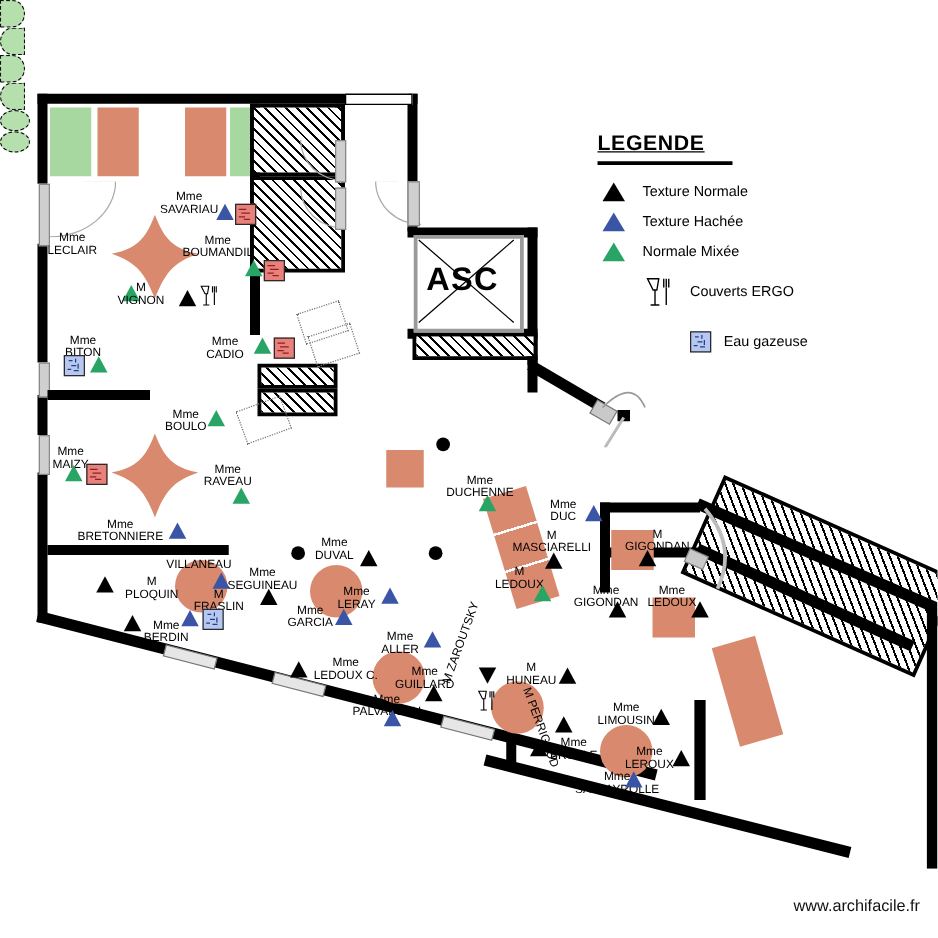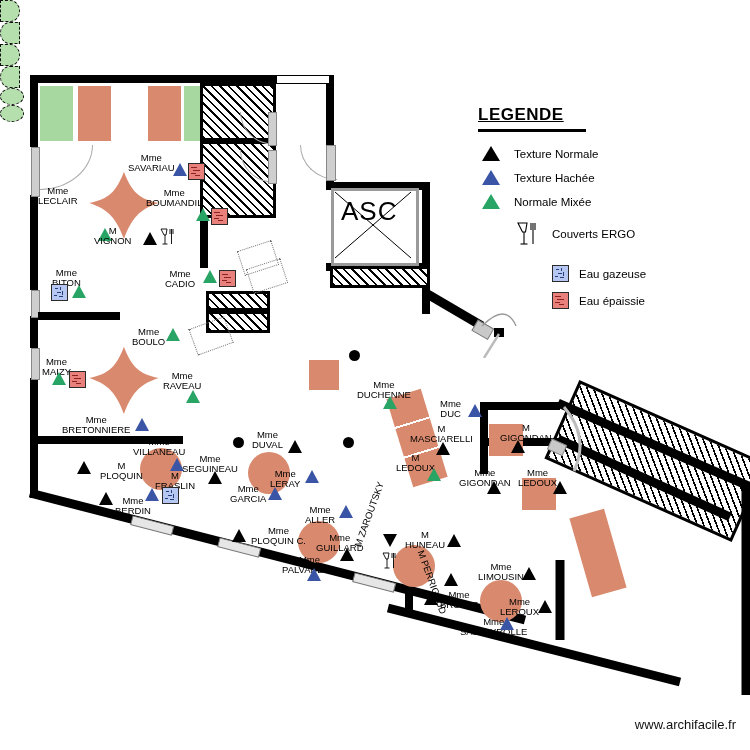--- a/index.html
+++ b/index.html
@@ -119,29 +119,20 @@
         <i style="left:3px;top:3px;width:3px;height:1px"></i>
         <i style="left:8px;top:2px;width:1px;height:3px"></i>
         <i style="left:5px;top:7px;width:4px;height:1px"></i>
         <i style="left:10px;top:6px;width:1px;height:4px"></i>
         <i style="left:2px;top:10px;width:3px;height:1px"></i>
         <i style="left:7px;top:11px;width:4px;height:1px"></i>
       </div>
       <div class="lg-txt">Eau gazeuse</div>
     </div>
 
-    <div class="lg-row" style="margin-top:10px;padding-left:74px">
-      <div class="wbox eps">
-        <i style="left:2px;top:3px;width:6px;height:1px"></i>
-        <i style="left:4px;top:6px;width:7px;height:1px"></i>
-        <i style="left:2px;top:9px;width:5px;height:1px"></i>
-        <i style="left:6px;top:11px;width:5px;height:1px"></i>
-      </div>
-      <div class="lg-txt">Eau épaissie</div>
-    </div>
   </div>
 
   <div class="wall" style="left:30px;top:75px;width:300px;height:8px;"></div>
 
   <div class="wall" style="left:30px;top:75px;width:8px;height:72px;"></div>
   <div class="wall" style="left:30px;top:195px;width:8px;height:95px;"></div>
   <div class="wall" style="left:30px;top:316px;width:8px;height:32px;"></div>
   <div class="wall" style="left:30px;top:378px;width:8px;height:120px;"></div>
   <div class="grayw" style="left:31px;top:147px;width:7px;height:48px;"></div>
   <div class="grayw" style="left:31px;top:290px;width:7px;height:26px;"></div>
@@ -173,21 +164,21 @@
   <div class="grayw" style="left:268px;top:150px;width:7px;height:32px;"></div>
   <div class="grayw" style="left:326px;top:145px;width:8px;height:34px;"></div>
   <div class="wallw" style="left:276px;top:75px;width:52px;height:7px;"></div>
 
   <div class="asc-box" style="left:331px;top:188px;width:82px;height:72px;">
     <svg width="78" height="68" style="display:block">
       <line x1="1" y1="1" x2="77" y2="67" stroke="#000" stroke-width="1"></line>
       <line x1="77" y1="1" x2="1" y2="67" stroke="#000" stroke-width="1"></line>
     </svg>
   </div>
-  <div class="asc-txt" style="left:341px;top:196px;">ASC</div>
+  <div class="asc-txt" style="left:341px;top:208px;font-weight:bold;">ASC</div>
 
   <svg style="position:absolute;left:420px;top:288px;width:110px;height:70px;">
     <line x1="4" y1="4" x2="62" y2="38" stroke="#000" stroke-width="9"></line>
     <rect x="58" y="32" width="18" height="12" fill="#c9c9c9" stroke="#777" stroke-width="1" transform="rotate(30 58 32)"></rect>
     <path d="M62 38 Q86 14 96 38" fill="none" stroke="#999" stroke-width="1.4"></path>
     <rect x="74" y="40" width="10" height="9" fill="#000"></rect>
     <line x1="79" y1="46" x2="64" y2="70" stroke="#bbb" stroke-width="2.4"></line>
   </svg>
 
   <svg style="position:absolute;left:420px;top:300px;width:330px;height:420px;">
@@ -339,21 +330,21 @@
       <div class="lbl two" style="left: 182px; top: 454px;"><span>Mme</span><br><span>SEGUINEAU</span></div>
       <div class="tri sm black" style="position: absolute; left: 208px; top: 471px;"></div>
       <div class="lbl two" style="left: 252px; top: 430px;"><span>Mme</span><br><span>DUVAL</span></div>
       <div class="tri sm black" style="position: absolute; left: 288px; top: 440px;"></div>
       <div class="lbl two" style="left: 270px; top: 469px;"><span>Mme</span><br><span>LERAY</span></div>
       <div class="tri sm blue" style="position: absolute; left: 305px; top: 470px;"></div>
       <div class="lbl two" style="left: 230px; top: 484px;"><span>Mme</span><br><span>GARCIA</span></div>
       <div class="tri sm blue" style="position: absolute; left: 268px; top: 487px;"></div>
       <div class="lbl two" style="left: 305px; top: 505px;"><span>Mme</span><br><span>ALLER</span></div>
       <div class="tri sm blue" style="position: absolute; left: 339px; top: 505px;"></div>
-      <div class="lbl two" style="left: 251px; top: 526px;"><span>Mme</span><br><span>PLOQUIN C.</span></div>
+      <div class="lbl two" style="left: 251px; top: 526px;"><span>Mme</span><br><span>LEDOUX C.</span></div>
       <div class="tri sm black" style="position: absolute; left: 232px; top: 529px;"></div>
       <div class="lbl two" style="left: 316px; top: 533px;"><span>Mme</span><br><span>GUILLARD</span></div>
       <div class="tri sm black" style="position: absolute; left: 340px; top: 548px;"></div>
       <div class="lbl two" style="left: 282px; top: 555px;"><span>Mme</span><br><span>PALVADEAU</span></div>
       <div class="tri sm blue" style="position: absolute; left: 307px; top: 568px;"></div>
       <div class="lbl two" style="left: 357px; top: 380px;"><span>Mme</span><br><span>DUCHENNE</span></div>
       <div class="tri sm green" style="position: absolute; left: 383px; top: 396px;"></div>
       <div class="lbl two" style="left: 440px; top: 399px;"><span>Mme</span><br><span>DUC</span></div>
       <div class="tri sm blue" style="position: absolute; left: 468px; top: 404px;"></div>
       <div class="lbl two" style="left: 410px; top: 424px;"><span>M</span><br><span>MASCIARELLI</span></div>

